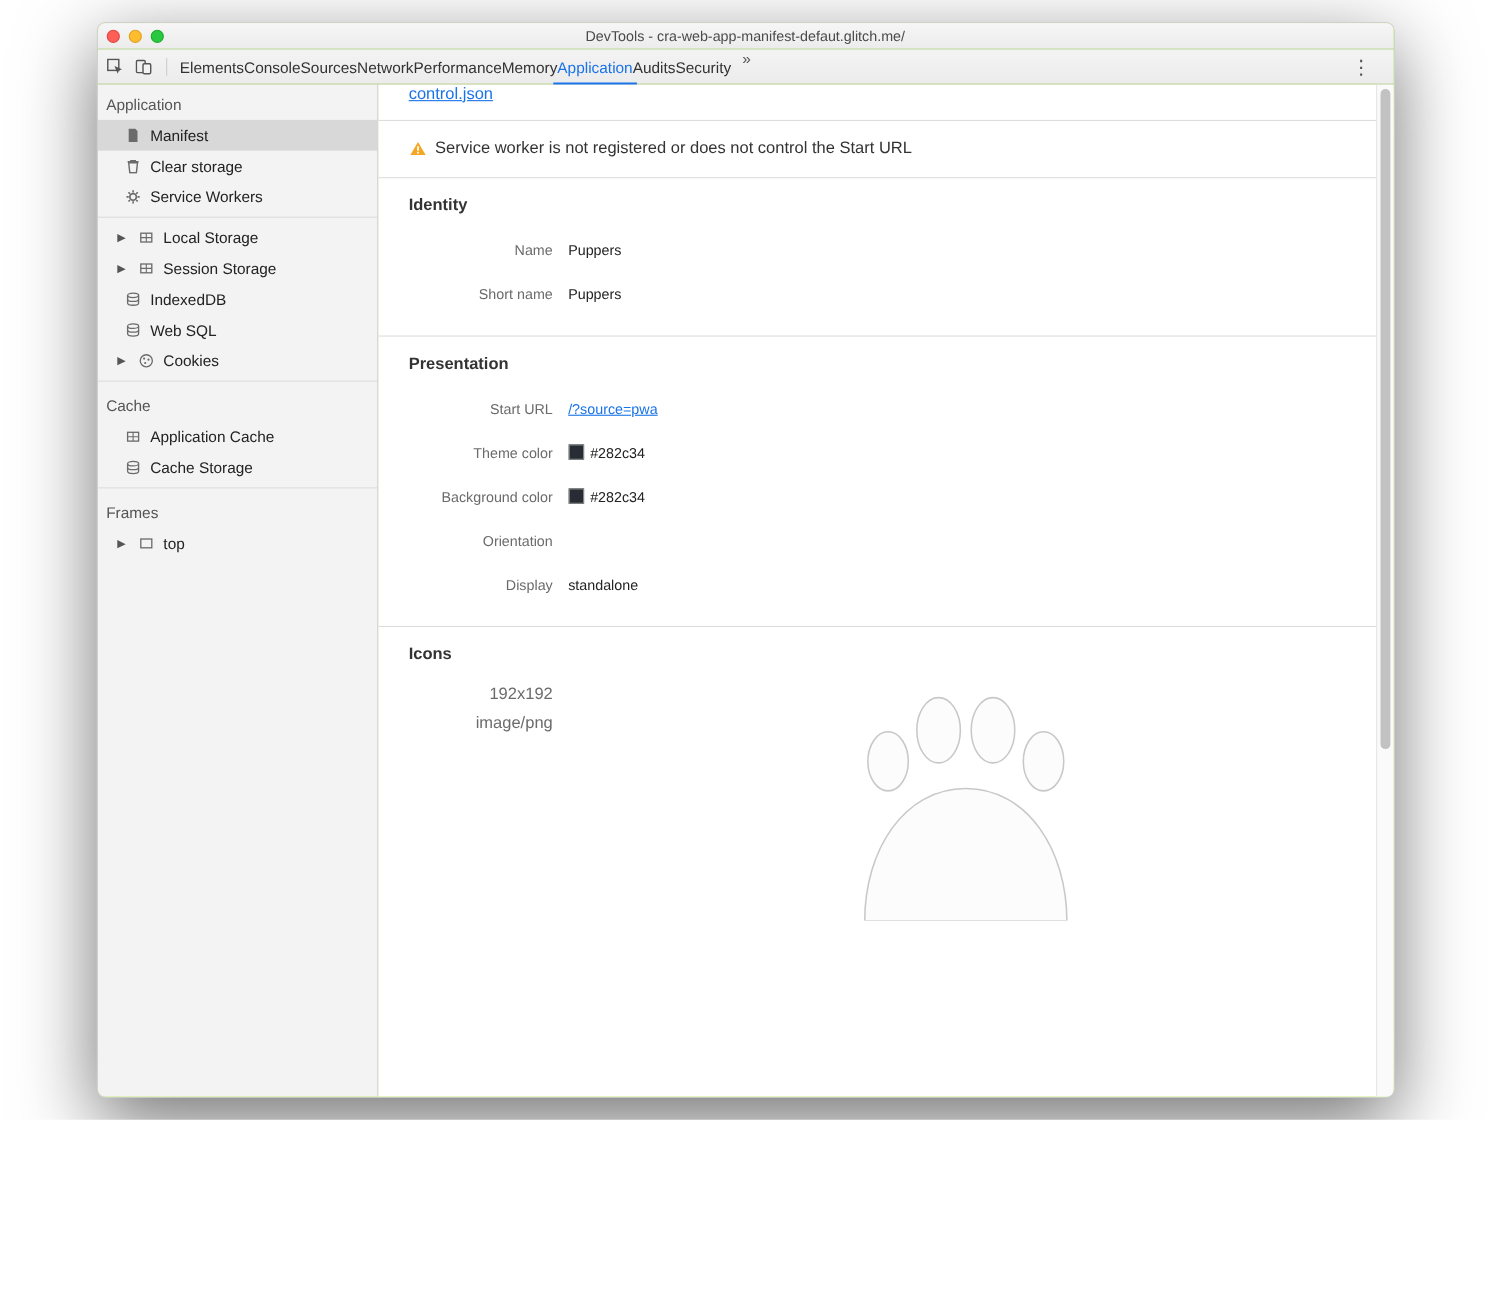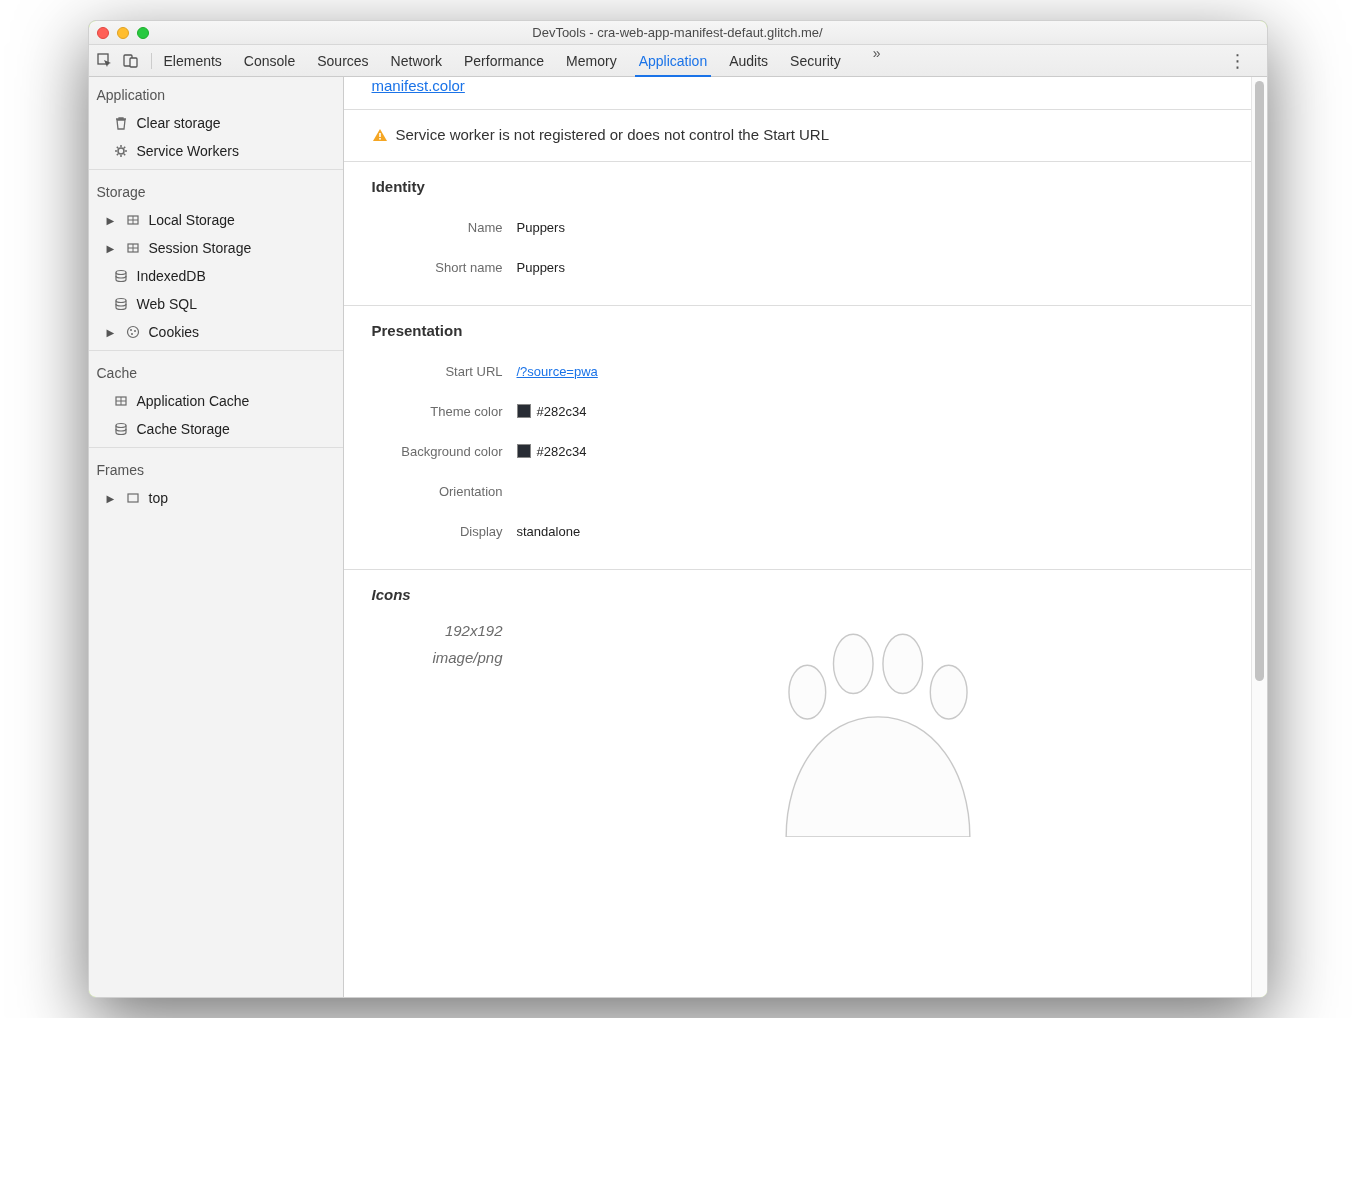--- a/index.html
+++ b/index.html
@@ -45,21 +45,21 @@
       height: 32px;
       background: linear-gradient(#f3f3f3,#ececec);
       border-bottom: 1px solid #cbcbcb;
       display: flex;
       align-items: center;
       padding: 0 8px;
       font-size: 14px;
       color: #555;
     }
     .toolbar .left-icons { display:flex; align-items:center; gap:10px; padding-right:12px; border-right:1px solid #ccc; }
-    .toolbar .tabs { display:flex; align-items:stretch; height:100%; margin-left:12px; gap: 22px; flex:1;text-align:right; }
+    .toolbar .tabs { display:flex; align-items:stretch; height:100%; margin-left:12px; flex:1;text-align:right; }
     .toolbar .tab { display:flex; align-items:center; cursor:pointer; position:relative; color:#333; }
     .toolbar .tab.active { color:#1a73e8; }
     .toolbar .tab.active::after {
       content:''; position:absolute; bottom:-1px; left:-4px; right:-4px; height:2px; background:#1a73e8;
     }
     .toolbar .more { padding:0 10px; color:#555; }
     .toolbar .kebab { margin-left:auto; padding:0 12px; color:#555; font-size:18px; }
     .body { display:flex; height: 920px; }
     .sidebar {
       width: 255px;
@@ -85,21 +85,21 @@
     .panel-sep { border-top:1px solid #ddd; }
     .panel { padding: 16px 28px 18px 28px; }
     .panel-title { font-size:15px; font-weight:600; color:#333; margin-bottom:12px; }
     .warn-row { display:flex; align-items:center; gap:8px; font-size:15px; color:#333; }
     .warn-row .warn-icon { color:#f5a623; }
     .kv { display:flex; align-items:center; min-height:40px; font-size:13px; }
     .kv .k { width:145px; text-align:right; color:#6b6b6b; padding-right:14px;}
     .kv .v { color:#222; display:flex; align-items:center; gap:6px;}
     .kv .v a { color:#1a73e8; text-decoration:underline; }
     .colorbox { width:14px; height:14px; border:1px solid #888; background:#282c34; display:inline-block;}
-    .icons-panel { padding:16px 28px 0 28px;font-style:italic; }
+    .icons-panel { padding:16px 28px 0 28px; }
     .icons-header { font-size:15px; font-weight:600; color:#333; margin-bottom:14px;}
     .icons-body { display:flex; align-items:flex-start; }
     .icon-meta { width:145px; text-align:right; color:#6b6b6b; font-size:15px; line-height:1.8; padding-right:14px;}
     .paw-wrap { flex:1; display:flex; justify-content:center; padding-top:8px; overflow:hidden; height:220px;}
     .paw-wrap svg { width:380px; }
     .scrollbar-track {
       position:absolute; top:0; right:0; width:16px; bottom:0; background:#fafafa; border-left:1px solid #e5e5e5;
     }
     .scrollbar-thumb {
       position:absolute; top:4px; right:3px; width:9px; height:600px; background:#c2c2c2; border-radius:5px;
@@ -147,20 +147,28 @@
       <div class="tab">Security</div>
       <div class="more">»</div>
     </div>
     <div class="kebab">⋮</div>
   </div>
 
   <div class="body">
     <div class="sidebar">
 
       <div class="side-section-title">Application</div>
+      <div class="side-item selected">
+        <span class="icon">
+            <svg width="14" height="14" viewBox="0 0 14 14">
+              <path d="M3 1 h6 l2 2 v10 h-8 z" fill="#6b6b6b"></path>
+            </svg>
+          </span>
+        <span>Manifest</span>
+      </div>
       <div class="side-item">
         <span class="icon">
             <svg width="14" height="14" viewBox="0 0 14 14">
               <path d="M3 4 h8 l-1 9 h-6 z M2 3 h10 M5 3 v-1 h4 v1" fill="none" stroke="#6b6b6b" stroke-width="1.3"></path>
             </svg>
           </span>
         <span>Clear storage</span>
       </div>
       <div class="side-item">
         <span class="icon">
@@ -175,21 +183,20 @@
                 <line x1="9.8" y1="9.8" x2="11.2" y2="11.2"></line>
                 <line x1="2.8" y1="11.2" x2="4.2" y2="9.8"></line>
                 <line x1="9.8" y1="4.2" x2="11.2" y2="2.8"></line>
               </g>
             </svg>
           </span>
         <span>Service Workers</span>
       </div>
 
       <div class="section-divider"></div>
-      <div class="side-section-title">Storage</div>
       <div class="side-item child">
         <span class="disclosure">▶</span>
         <span class="icon">
             <svg width="14" height="14" viewBox="0 0 14 14">
               <rect x="2" y="3" width="10" height="8" fill="none" stroke="#6b6b6b" stroke-width="1.2"></rect>
               <line x1="2" y1="7" x2="12" y2="7" stroke="#6b6b6b"></line>
               <line x1="7" y1="3" x2="7" y2="11" stroke="#6b6b6b"></line>
             </svg>
           </span>
         <span>Local Storage</span>
@@ -270,21 +277,21 @@
               <rect x="2" y="3" width="10" height="8" fill="none" stroke="#6b6b6b" stroke-width="1.2"></rect>
             </svg>
           </span>
         <span>top</span>
       </div>
     </div>
 
     <div class="content">
       <div class="content-inner">
         <div class="manifest-link">
-          <a href="#">manifest.color</a>
+          <a href="#">control.json</a>
         </div>
 
         <div class="panel-sep"></div>
         <div class="panel">
           <div class="warn-row">
             <span class="warn-icon">
               <svg width="16" height="16" viewBox="0 0 16 16">
                   <path d="M8 2 L15 14 H1 Z" fill="#f5a623"></path>
                   <rect x="7.2" y="6" width="1.6" height="4" fill="#fff"></rect>
                   <rect x="7.2" y="11" width="1.6" height="1.6" fill="#fff"></rect>

